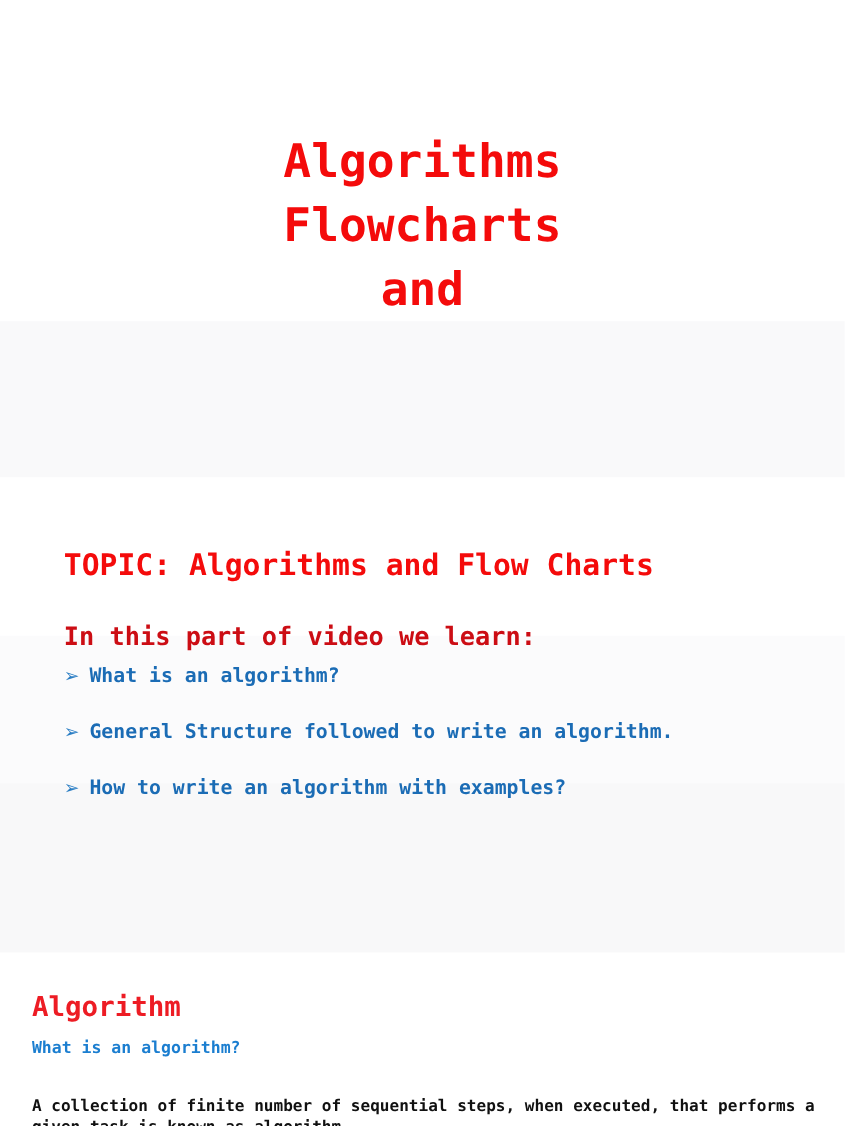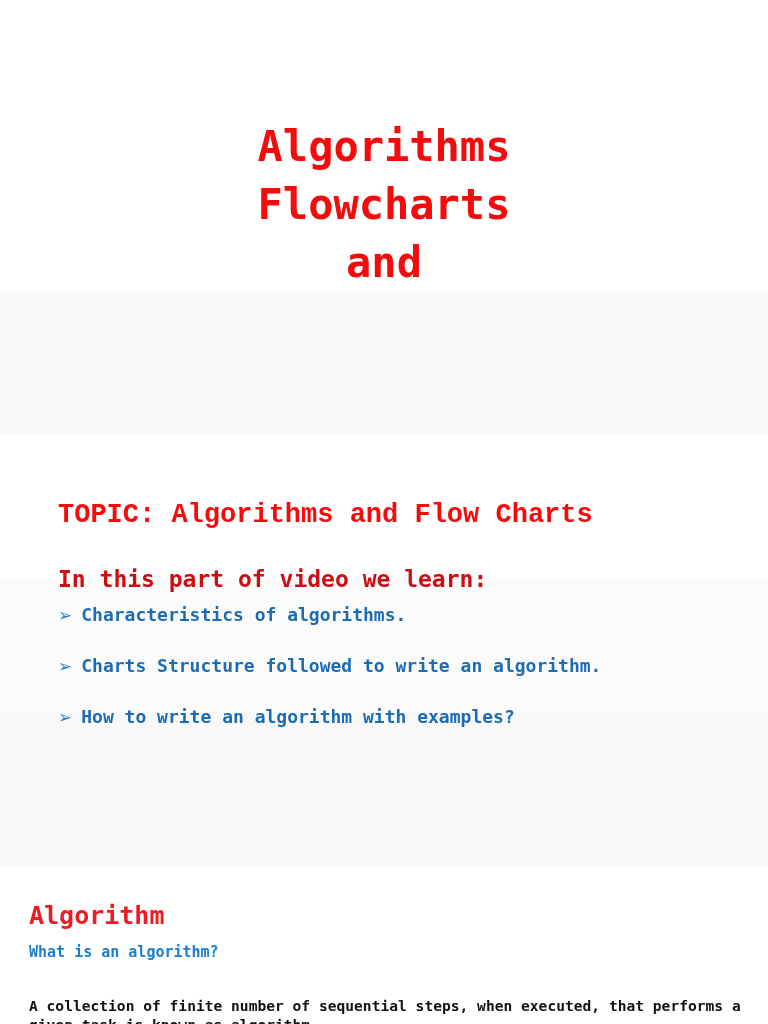--- a/index.html
+++ b/index.html
@@ -83,21 +83,20 @@
 
   .topic-heading {
     position: absolute;
     left: 58px;
     top: 46px;
     color: #f40b0b;
     font-weight: bold;
     font-size: 27px;
     line-height: 34px;
     white-space: pre;
-    font-family: Liberation Mono, monospace;
   }
   .topic-sub {
     position: absolute;
     left: 58px;
     top: 114px;
     color: #cc0d14;
     font-weight: bold;
     font-size: 23px;
     line-height: 24px;
     white-space: pre;
@@ -186,24 +185,24 @@
 
   <section class="slide-topic">
     <div class="topic-shade-a"></div>
     <div class="topic-shade-b"></div>
 
     <h1 class="topic-heading">TOPIC: Algorithms and Flow Charts</h1>
     <h2 class="topic-sub">In this part of video we learn:</h2>
 
     <ul class="bullet-list" style="list-style:none;margin:0;padding:0;">
       <li class="bullet-item">
-        <span class="bullet-marker">➢</span><span class="bullet-text">Characteristics of algorithms.</span>
+        <span class="bullet-marker">➢</span><span class="bullet-text">What is an algorithm?</span>
       </li>
       <li class="bullet-item">
-        <span class="bullet-marker">➢</span><span class="bullet-text">Charts Structure followed to write an algorithm.</span>
+        <span class="bullet-marker">➢</span><span class="bullet-text">General Structure followed to write an algorithm.</span>
       </li>
       <li class="bullet-item">
         <span class="bullet-marker">➢</span><span class="bullet-text">How to write an algorithm with examples?</span>
       </li>
     </ul>
   </section>
 
   <section class="slide-algo">
     <h1 class="algo-heading">Algorithm</h1>
     <h2 class="algo-question">What is an algorithm?</h2>

